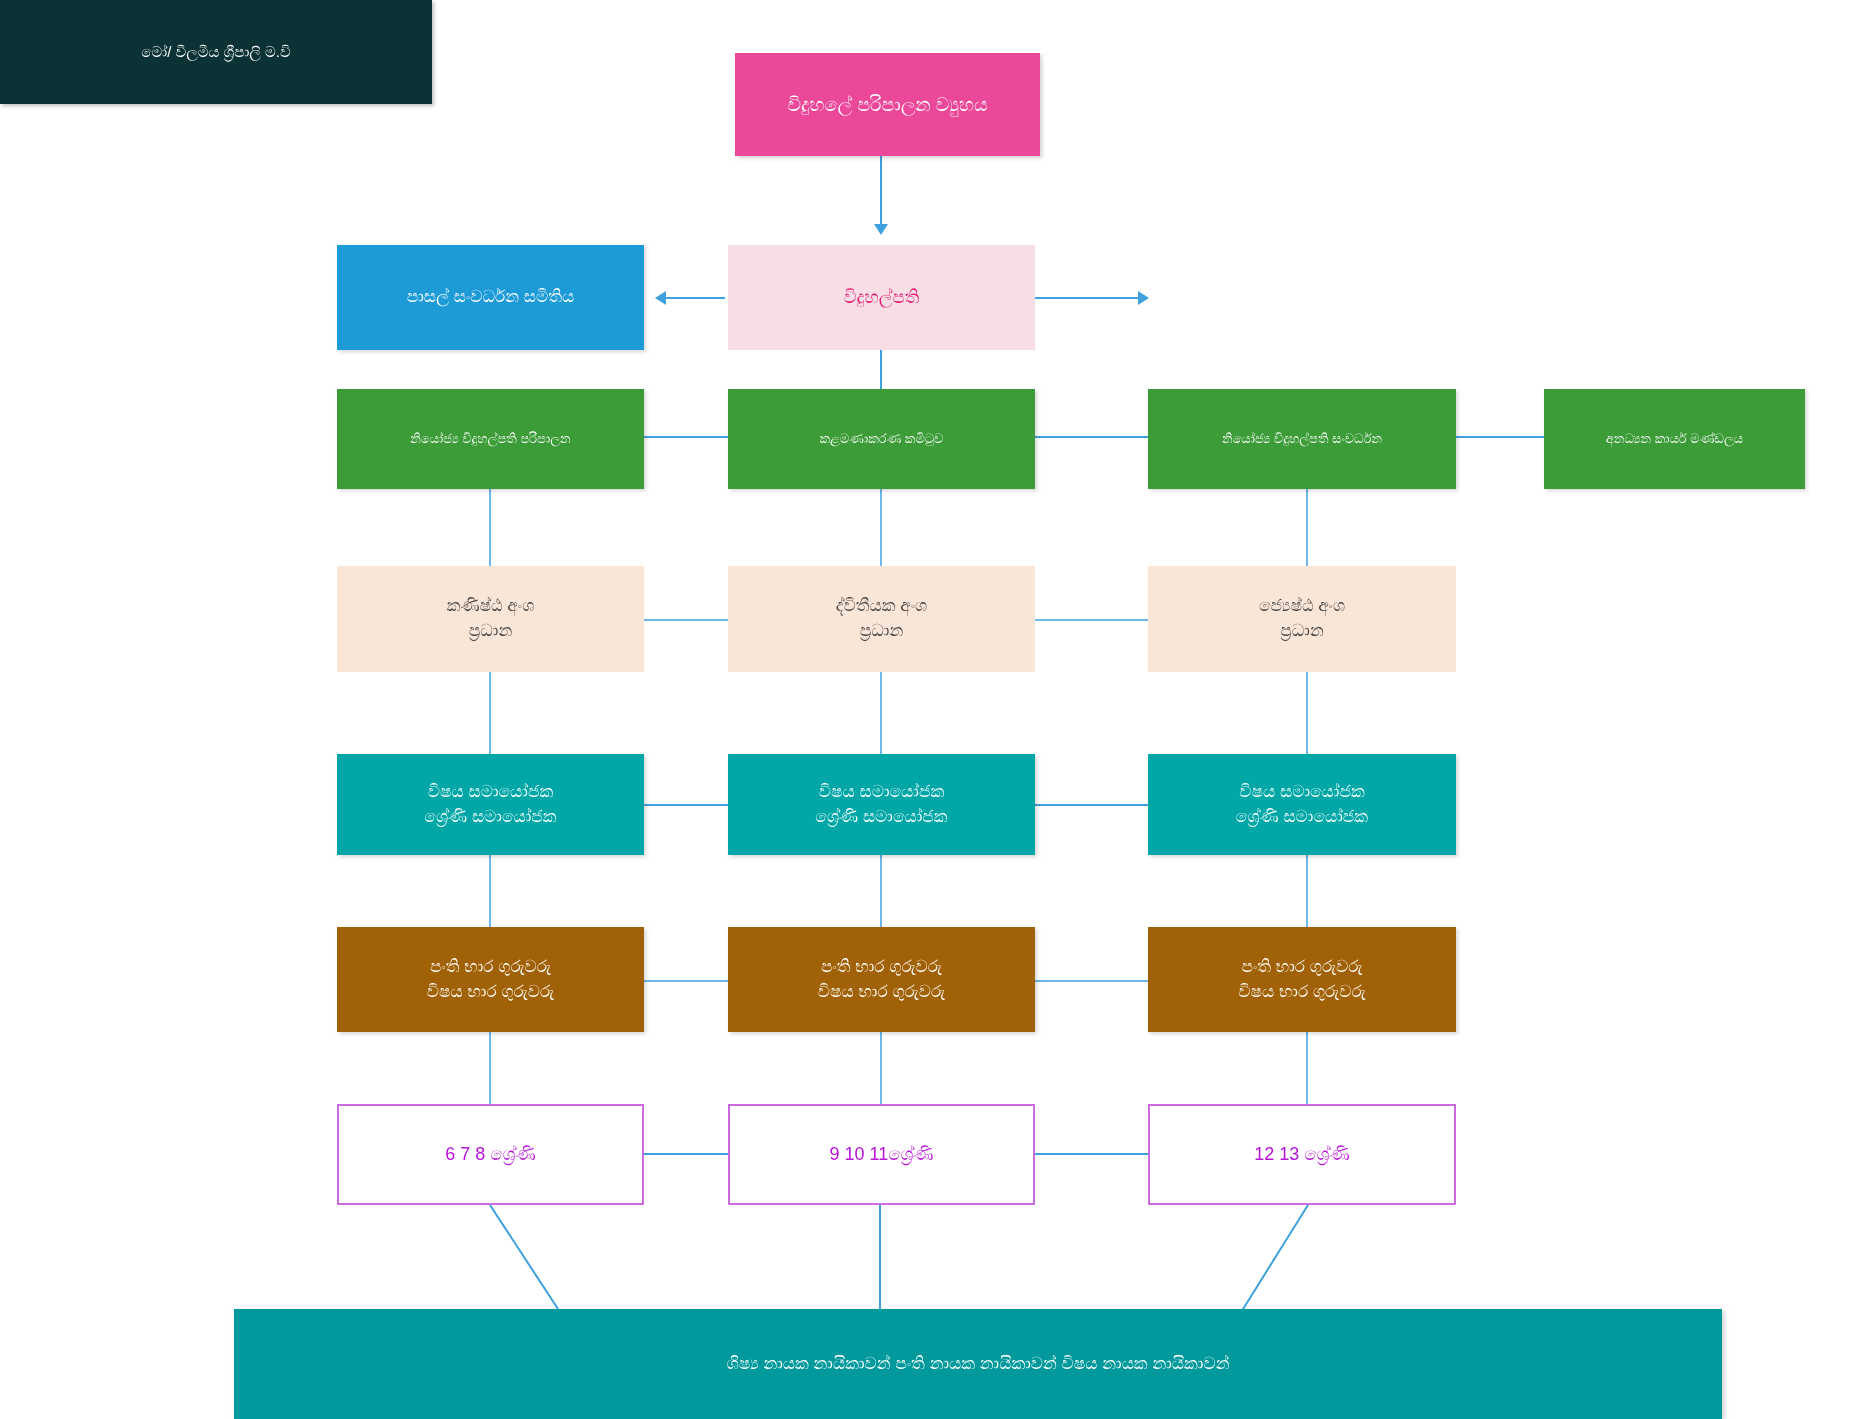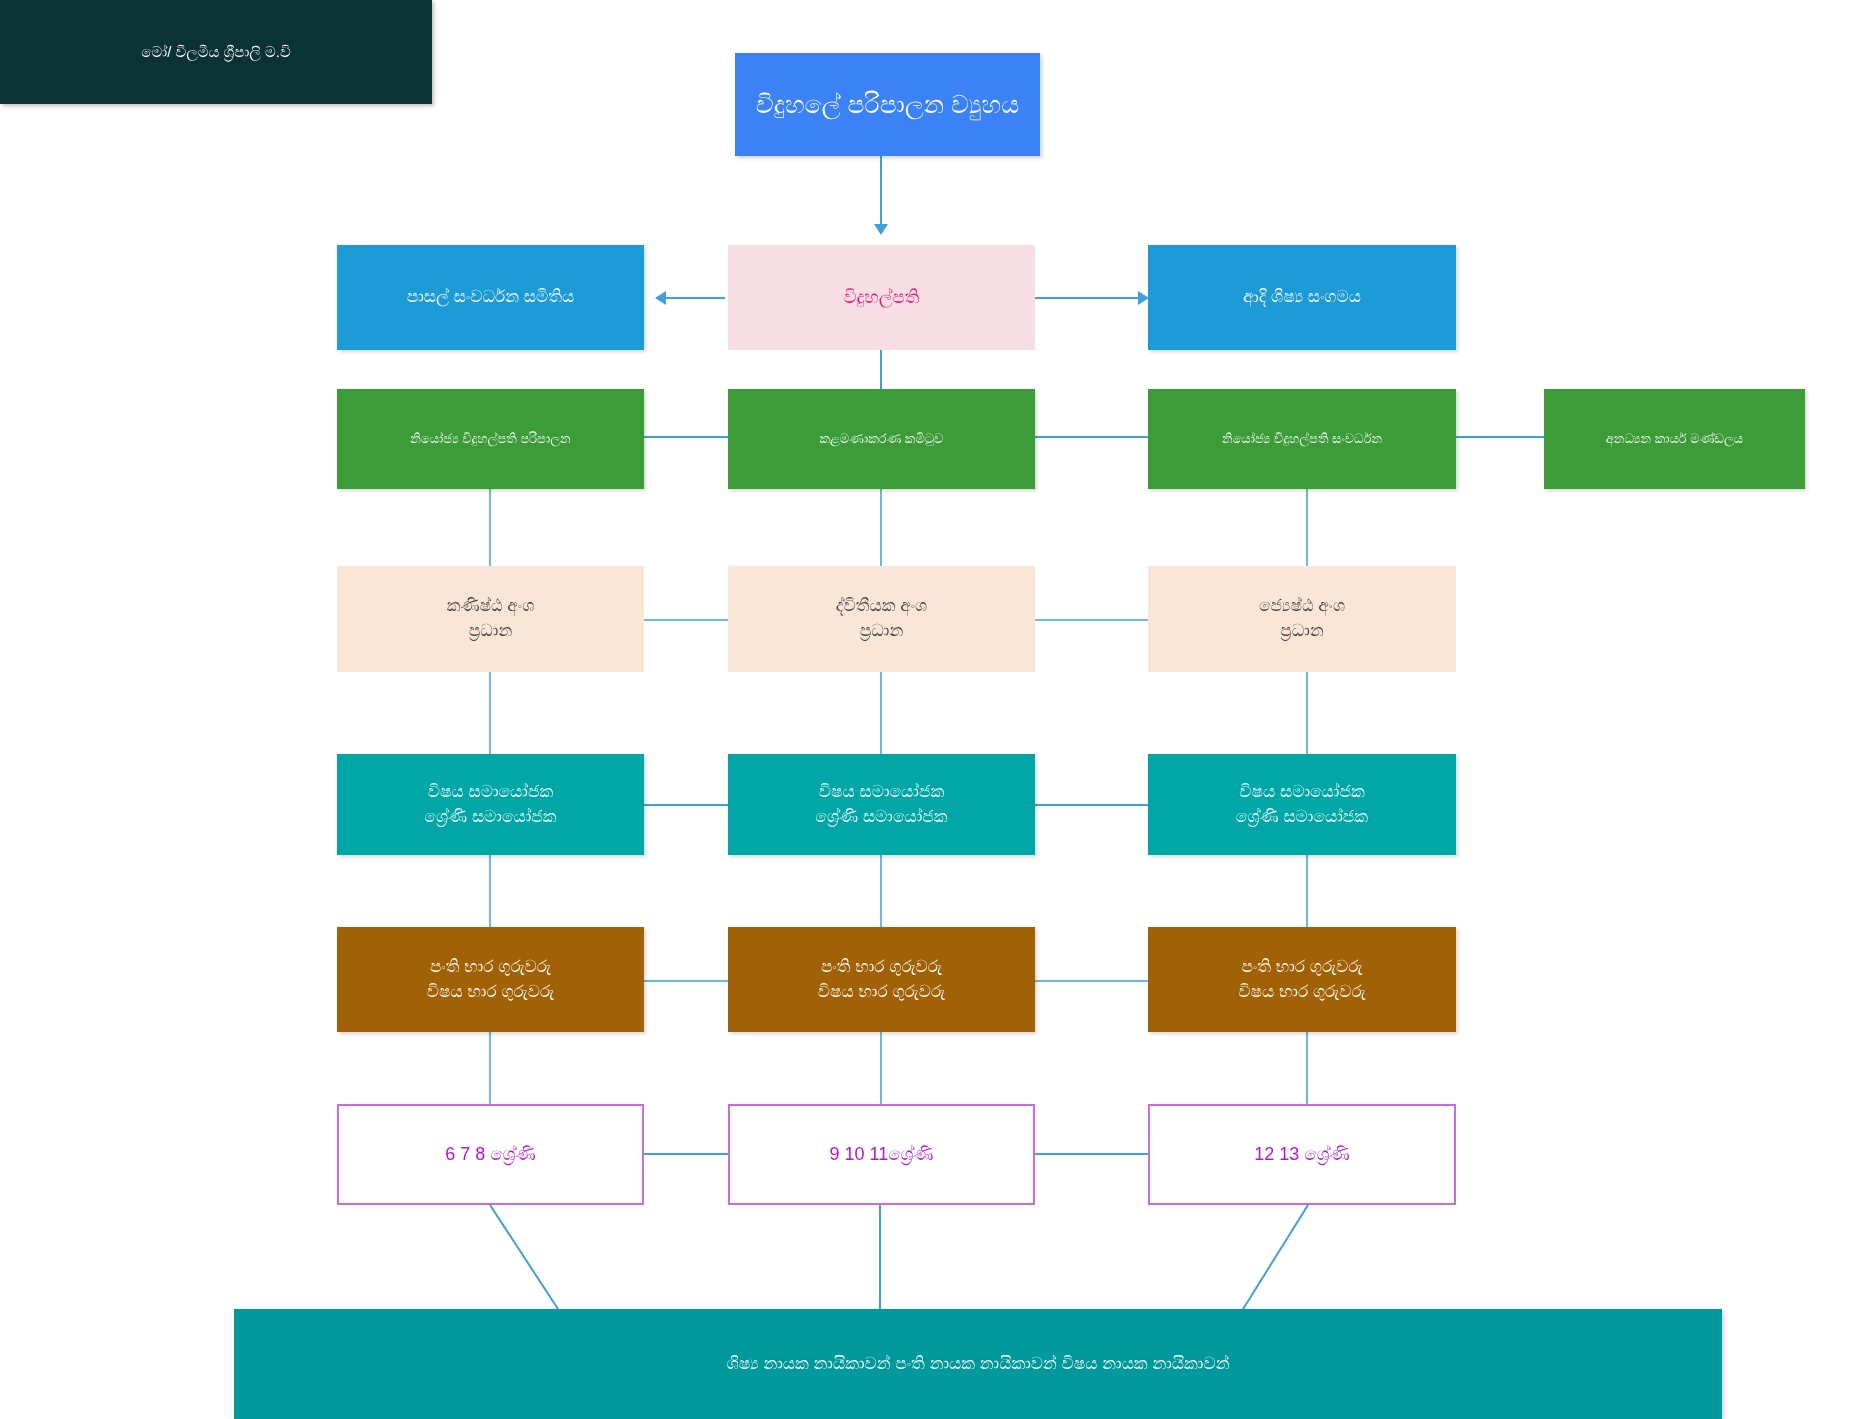--- a/index.html
+++ b/index.html
@@ -36,23 +36,23 @@
   }
 
   
   .b-header {            
     background: #0b3335;
     color: #ffffff;
     font-size: 15px;
     box-shadow: 2px 2px 4px rgba(0,0,0,0.25);
   }
   .b-title {             
-    background: #3b82f6;
-    color: #ffffff;
-    font-size: 25px;
+    background: #ec4899;
+    color: #ffffff;
+    font-size: 19px;
     box-shadow: 2px 2px 4px rgba(0,0,0,0.18);
   }
   .b-pink {              
     background: #f7dde4;
     color: #e8126e;
     font-size: 18px;
   }
   .b-blue {
     background: #1d9bd7;
     color: #ffffff;
@@ -194,23 +194,20 @@
   </div>
 
   <div class="box b-pink" style="left:728px; top:245px; width:307px; height:105px;">
     <span class="line">විදුහල්පති</span>
   </div>
 
   <div class="box b-blue" style="left:337px; top:245px; width:307px; height:105px;">
     <span class="line">පාසල් සංවර්ධන සමිතිය</span>
   </div>
 
-  <div class="box b-blue" style="left:1148px; top:245px; width:308px; height:105px;">
-    <span class="line">ආදි ශිෂ්‍ය සංගමය</span>
-  </div>
 
   <div class="box b-green" style="left:337px; top:389px; width:307px; height:100px;">
     <span class="line">නියෝජ්‍ය විදුහල්පති පරිපාලන</span>
   </div>
   <div class="box b-green" style="left:728px; top:389px; width:307px; height:100px;">
     <span class="line">කළමණාකරණ කමිටුව</span>
   </div>
   <div class="box b-green" style="left:1148px; top:389px; width:308px; height:100px;">
     <span class="line">නියෝජ්‍ය විදුහල්පති සංවර්ධන</span>
   </div>

